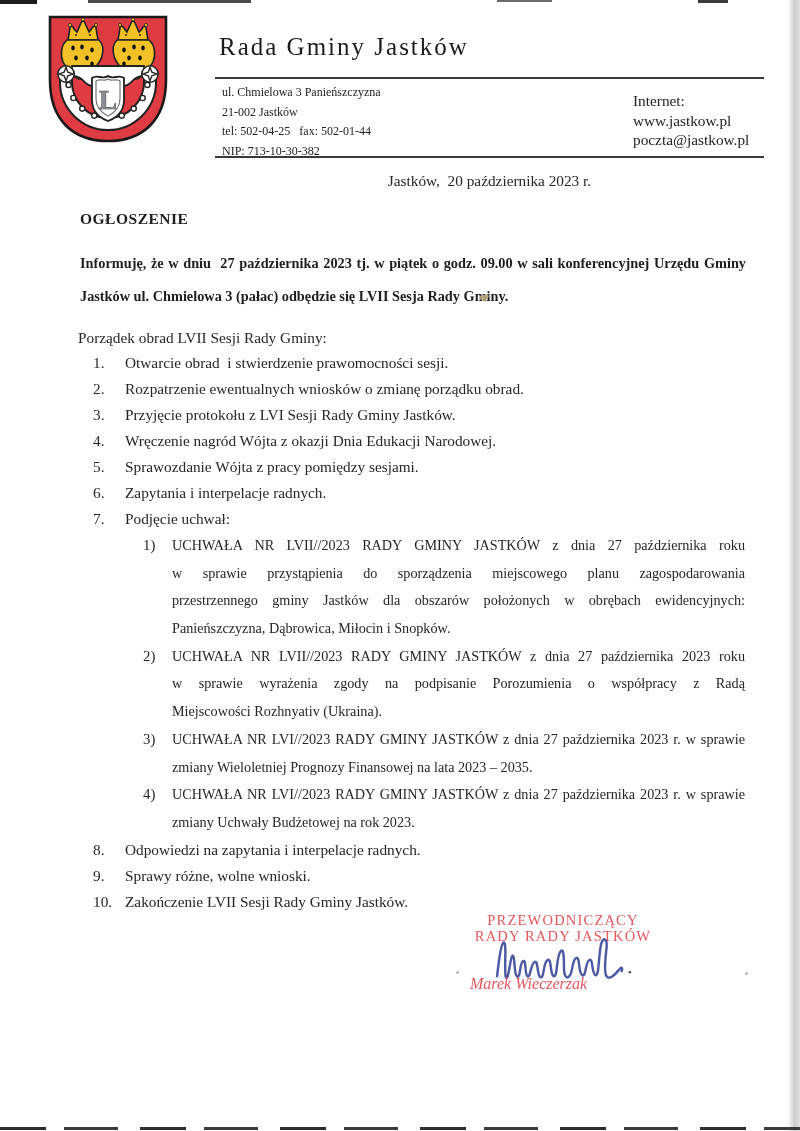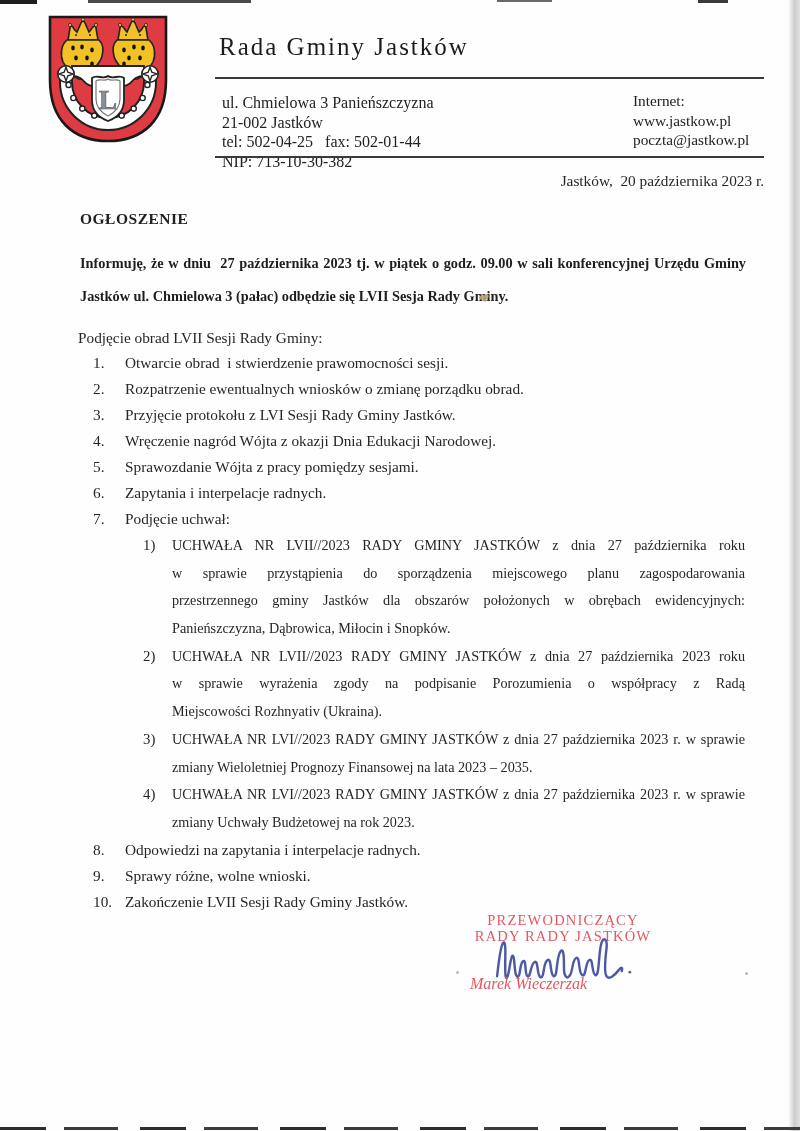--- a/index.html
+++ b/index.html
@@ -7,23 +7,23 @@
     position:relative;width:800px;height:1131px;background:#fefefe;
     font-family:"Liberation Serif","DejaVu Serif",serif;color:#262626;
     overflow:hidden;margin:0 auto;
   }
   
   .crest{position:absolute;left:46px;top:14px;width:124px;height:130px;}
   .org-name{position:absolute;left:219px;top:33px;font-size:25px;font-weight:normal;
     letter-spacing:2px;color:#1c1c1c;white-space:nowrap;}
   .rule{position:absolute;left:215px;width:549px;height:2px;background:#3a3a3a;}
   .rule-1{top:77px;} .rule-2{top:156px;}
-  .addr{position:absolute;left:222px;top:93px;font-size:16px;line-height:19.5px;color:#222;}
+  .addr{position:absolute;left:222px;top:83px;font-size:12px;line-height:19.5px;color:#222;}
   .inet{position:absolute;left:633px;top:91px;font-size:15.3px;line-height:19.5px;color:#222;}
-  .date-line{position:absolute;left:215px;top:172px;width:549px;text-align:right;font-size:15.3px;}
+  .date-line{position:absolute;left:215px;top:172px;width:549px;text-align:center;font-size:15.3px;}
   
   .notice-title{position:absolute;left:80px;top:210px;width:666px;text-align:left;
     font-weight:bold;font-size:15.5px;letter-spacing:.5px;color:#1e1e1e;}
   .intro{position:absolute;left:80px;top:247px;width:666px;font-weight:bold;font-size:14.3px;color:#1e1e1e;}
   .intro .l{height:33px;line-height:33px;text-align:justify;text-align-last:justify;}
   .intro .l.last{text-align-last:left;}
   .smudge{position:absolute;left:479px;top:291px;font-size:13px;color:#b6a77c;
     transform:rotate(-14deg);opacity:.9;}
   .agenda-heading{position:absolute;left:78px;top:329px;font-size:15.3px;}
   
@@ -128,21 +128,21 @@
 
   <div class="date-line">Jastków, &nbsp;20 października 2023 r.</div>
 
   <div class="notice-title">OGŁOSZENIE</div>
   <div class="intro">
     <div class="l">Informuję, że w dniu &nbsp;27 października 2023 tj. w piątek o godz. 09.00 w sali konferencyjnej Urzędu Gminy</div>
     <div class="l last">Jastków ul. Chmielowa 3 (pałac) odbędzie się LVII Sesja Rady Gminy.</div>
   </div>
   <span class="smudge">❤</span>
 
-  <div class="agenda-heading">Podjęcie obrad LVII Sesji Rady Gminy:</div>
+  <div class="agenda-heading">Porządek obrad LVII Sesji Rady Gminy:</div>
 
   <div class="agenda">
     <div class="mrow">
       <span class="num">1.</span>
       <span>Otwarcie obrad &nbsp;i stwierdzenie prawomocności sesji.</span>
     </div>
     <div class="mrow">
       <span class="num">2.</span>
       <span>Rozpatrzenie ewentualnych wniosków o zmianę porządku obrad.</span>
     </div>

